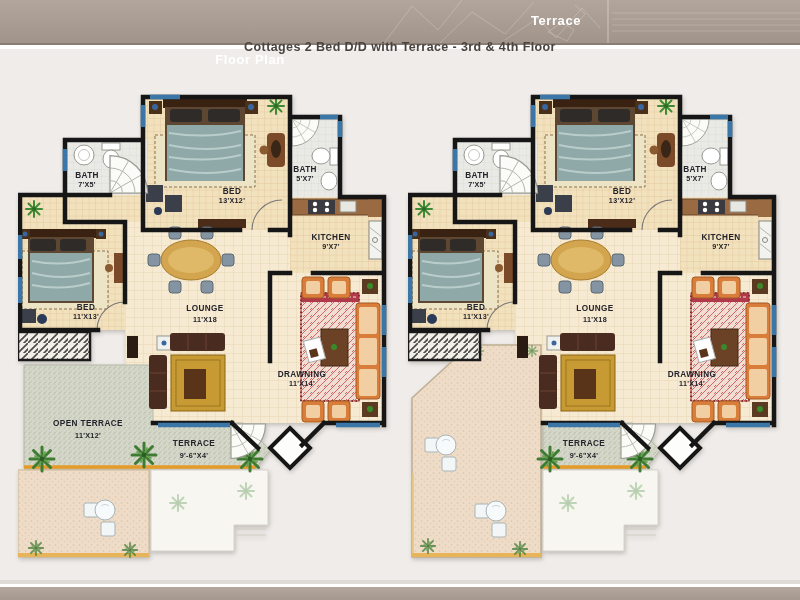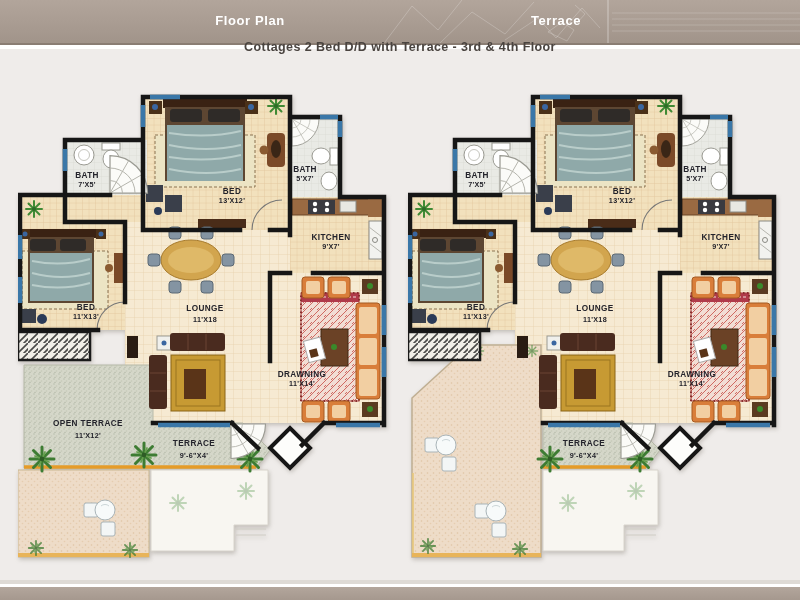--- a/index.html
+++ b/index.html
@@ -4,21 +4,21 @@
 <style>
   html,body{margin:0;padding:0;}
   .page{position:relative;width:800px;height:600px;background:#efecea;overflow:hidden;
         font-family:"Liberation Sans",sans-serif;}
   .header{position:absolute;left:0;top:0;width:800px;height:43px;
           background:linear-gradient(#b2a59b,#a89b91 60%,#a1948a);
           border-bottom:2px solid #8a7d73;}
   .header:after{content:"";position:absolute;left:0;top:45px;width:800px;height:4px;background:#ffffff;}
   .header .tab{position:absolute;top:13px;color:#ffffff;font-weight:bold;font-size:13px;
                letter-spacing:.6px;text-align:center;cursor:default;}
-  .tab.left{left:180px;width:140px;}
+  .tab.left{left:180px;width:140px;margin-top:39px;}
   .tab.right{left:488px;width:136px;}
   .hdr-deco{position:absolute;left:0;top:0;width:800px;height:43px;pointer-events:none;}
   .title{position:absolute;left:0;top:40px;width:800px;text-align:center;
          color:#4a4440;font-size:12.5px;font-weight:bold;letter-spacing:.4px;}
   .plan{position:absolute;top:93px;width:380px;height:496px;}
   .plan svg{filter:drop-shadow(1px 2px 2px rgba(110,100,90,.35));}
   .plan.p0{left:18px;}
   .plan.p1{left:408px;}
   .footer{position:absolute;left:0;top:584px;width:800px;height:16px;
           background:linear-gradient(#b3a69c,#a2958b);

